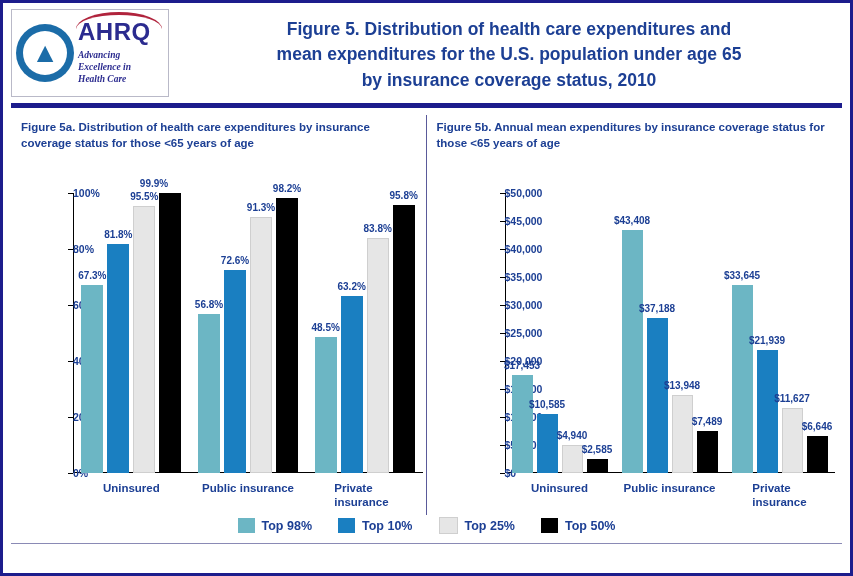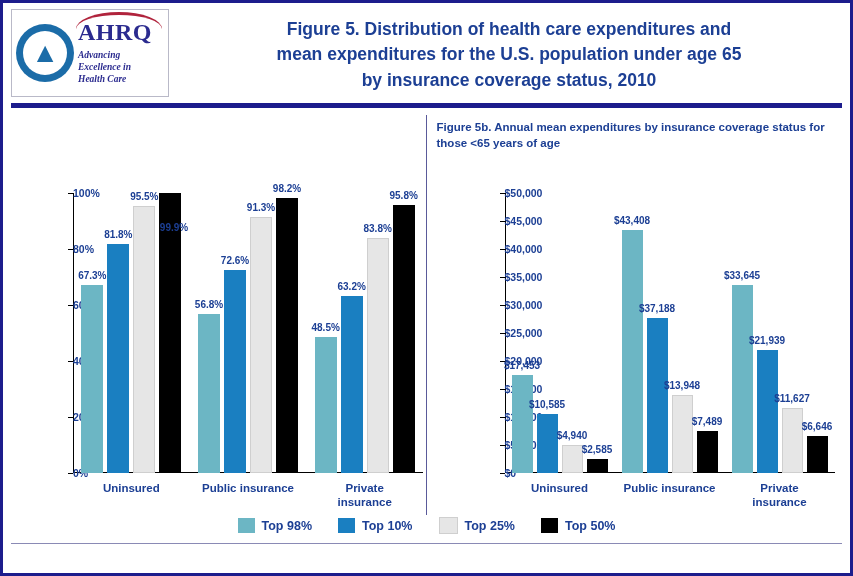--- a/index.html
+++ b/index.html
@@ -64,21 +64,21 @@
     color: #1b6ca8;
     font-size: 28px;
     line-height: 36px;
     text-align: center;
   }
   .logo-right {
     margin-left: 4px;
     flex: 1;
   }
   .logo-ahrq {
-    font-family: Liberation Serif, serif;
+    font-family: Liberation Sans, sans-serif;
     font-size: 24px;
     font-weight: bold;
     color: #2b2b8f;
     letter-spacing: 0.5px;
     line-height: 1;
     position: relative;
   }
   .logo-ahrq .swoosh {
     position: absolute;
     left: -2px;
@@ -179,21 +179,20 @@
     font-weight: bold;
     color: #1c3f94;
     white-space: nowrap;
   }
   .grouplabel {
     position: absolute;
     transform: translateX(-50%);
     font-size: 11.5px;
     font-weight: bold;
     color: #1c3f94;
-    text-align: center;
     white-space: pre-line;
     line-height: 1.25;
   }
   
   .legend {
     position: absolute;
     left: 0;
     top: 514px;
     width: 847px;
     display: flex;
@@ -260,20 +259,21 @@
     <div class="title">
       <div>Figure 5. Distribution of health care expenditures and</div>
       <div>mean expenditures for the U.S. population under age 65</div>
       <div>by insurance coverage status, 2010</div>
     </div>
   </div>
   <div class="title-bar"></div>
 
   <div class="panels">
     <div class="panel left">
+      <div class="panel-title">Figure 5a. Distribution  of health care expenditures by insurance coverage status  for those &lt;65 years of age</div>
       <div class="plot" id="plot-a" style="left:62px; top:78px; width:350px; height:280px;">
           <div class="axis-line-y" style="left: 0px; top: 0px; height: 280px;"></div>
           <div class="axis-line-x" style="left: 0px; bottom: 0px; width: 350px;"></div>
           <div class="tickmark" style="left: -5px; top: 280px;"></div>
           <div class="ytick" style="top: 280px; left: 0px;">0%</div>
           <div class="tickmark" style="left: -5px; top: 224px;"></div>
           <div class="ytick" style="top: 224px; left: 0px;">20%</div>
           <div class="tickmark" style="left: -5px; top: 168px;"></div>
           <div class="ytick" style="top: 168px; left: 0px;">40%</div>
           <div class="tickmark" style="left: -5px; top: 112px;"></div>
@@ -282,21 +282,21 @@
           <div class="ytick" style="top: 56px; left: 0px;">80%</div>
           <div class="tickmark" style="left: -5px; top: 0px;"></div>
           <div class="ytick" style="top: 0px; left: 0px;">100%</div>
           <div class="bar" style="left: 8.33333px; width: 22px; height: 188.44px; background: rgb(108, 182, 196);"></div>
           <div class="barlabel" style="left: 19.3333px; top: 76.56px;">67.3%</div>
           <div class="bar" style="left: 34.3333px; width: 22px; height: 229.04px; background: rgb(26, 127, 193);"></div>
           <div class="barlabel" style="left: 45.3333px; top: 35.96px;">81.8%</div>
           <div class="bar" style="left: 60.3333px; width: 22px; height: 267.4px; background: rgb(230, 230, 230); border: 1px solid rgb(207, 207, 207); box-sizing: border-box;"></div>
           <div class="barlabel" style="left: 71.3333px; top: -2.4px;">95.5%</div>
           <div class="bar" style="left: 86.3333px; width: 22px; height: 279.72px; background: rgb(0, 0, 0);"></div>
-          <div class="barlabel" style="left: 101px; top: -14.72px; margin-top: 44px;">99.9%</div>
+          <div class="barlabel" style="left: 81px; top: -14.72px;">99.9%</div>
           <div class="bar" style="left: 125px; width: 22px; height: 159.04px; background: rgb(108, 182, 196);"></div>
           <div class="barlabel" style="left: 136px; top: 105.96px;">56.8%</div>
           <div class="bar" style="left: 151px; width: 22px; height: 203.28px; background: rgb(26, 127, 193);"></div>
           <div class="barlabel" style="left: 162px; top: 61.72px;">72.6%</div>
           <div class="bar" style="left: 177px; width: 22px; height: 255.64px; background: rgb(230, 230, 230); border: 1px solid rgb(207, 207, 207); box-sizing: border-box;"></div>
           <div class="barlabel" style="left: 188px; top: 9.36px;">91.3%</div>
           <div class="bar" style="left: 203px; width: 22px; height: 274.96px; background: rgb(0, 0, 0);"></div>
           <div class="barlabel" style="left: 214px; top: -9.96px;">98.2%</div>
           <div class="bar" style="left: 241.667px; width: 22px; height: 135.8px; background: rgb(108, 182, 196);"></div>
           <div class="barlabel" style="left: 252.667px; top: 129.2px; text-align: right;">48.5%</div>

